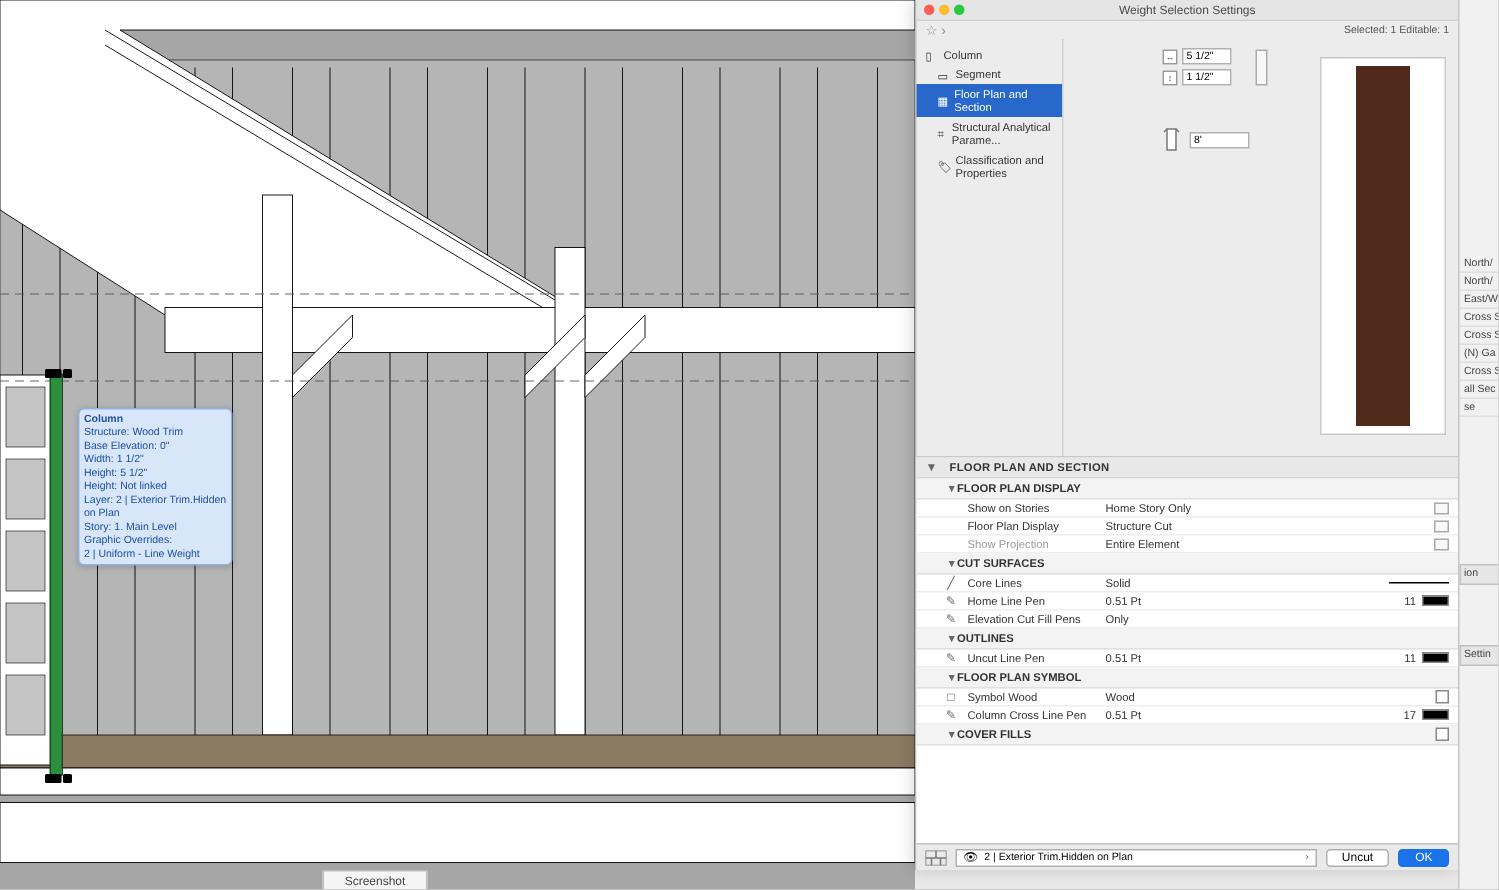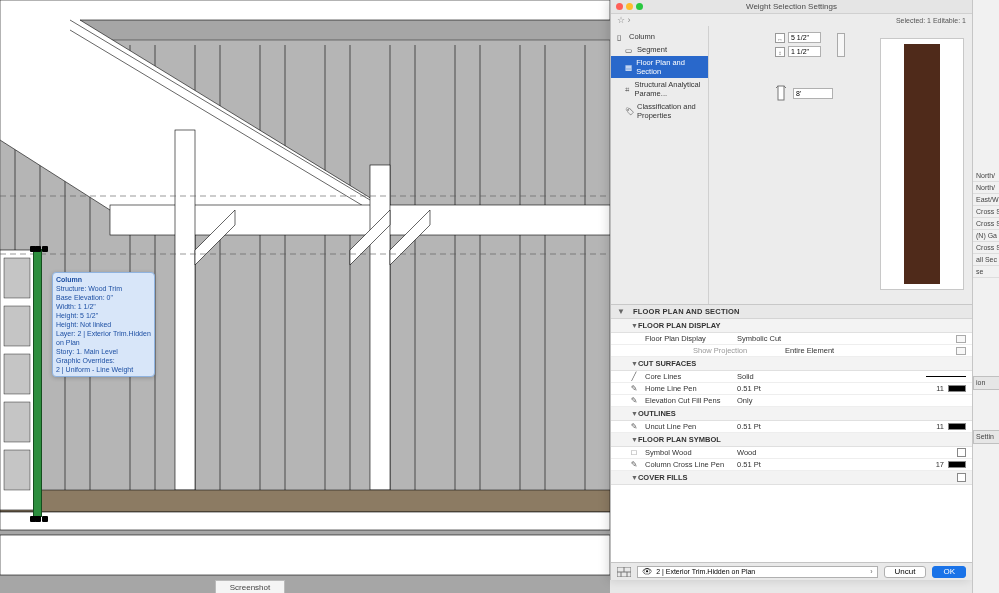--- a/index.html
+++ b/index.html
@@ -44,21 +44,21 @@
 .height-row { position:absolute; left:66px; top:58px; display:flex; align-items:center; gap:4px;}
 .col-ico3d { width:14px; height:18px; }
 .preview3d { position:absolute; right:8px; top:12px; width:84px; height:252px; background:#fff; border:1px solid #c8c8c8; display:flex; align-items:center; justify-content:center;}
 .preview3d .slab { width:36px; height:240px; background:#4f2a1a; }
 
 .props { flex:1; overflow-y:auto; background:#fff; border-top:1px solid #c8c8c8; font-size:7.5px; color:#333;}
 .sect-hdr { background:#e8e8e8; font-weight:bold; font-size:7.5px; padding:2px 6px 2px 22px; border-bottom:1px solid #d4d4d4; text-transform:uppercase; letter-spacing:.2px;}
 .sect-hdr .disc { position:absolute; margin-left:-16px; font-size:8px; color:#666;}
 .sub-hdr { background:#f3f3f3; font-weight:bold; padding:2px 6px 2px 34px; border-bottom:1px solid #e0e0e0;}
 .prop-row { display:flex; align-items:center; padding:1px 6px 1px 34px; border-bottom:1px solid #eee; height:12px;}
-.prop-row.dim .lbl { color:#9a9a9a;margin-left:48px; }
+.prop-row.dim .lbl { color:#9a9a9a; }
 .prop-row .pic { width:14px; text-align:center; font-size:8px; color:#666; margin-left:-18px; margin-right:4px;}
 .prop-row .lbl { flex:0 0 92px; }
 .prop-row .val { flex:1; }
 .prop-row .num { width:20px; text-align:right; padding-right:4px;}
 .prop-row .pen-swatch { width:18px; height:7px; border:1px solid #888; background:#000; margin-left:auto;}
 .prop-row .tail-ico { width:10px; height:8px; border:1px solid #aaa; margin-left:auto; background:#f8f8f8;}
 .prop-row .chk { width:9px; height:9px; border:1px solid #888; margin-left:auto; background:#fff;}
 .line-sample { width:40px; height:1px; background:#000; margin-left:auto;}
 
 .dlg-footer { height:18px; border-top:1px solid #c4c4c4; background:#e9e9e9; display:flex; align-items:center; padding:0 6px; gap:6px;}
@@ -229,22 +229,28 @@
         </div>
     </div>
   </div>
 
   <div class="props">
     <div class="sect-hdr"><span class="disc">▼</span><span>FLOOR PLAN AND SECTION</span></div>
     <div id="groups">
         <div class="sub-hdr"><span class="disc" style="margin-left:-14px;font-size:7px;color:#666">▼</span>FLOOR PLAN DISPLAY</div>
         <div class="prop-row">
           <span class="pic"></span>
+          <span class="lbl">Show on Stories</span>
+          <span class="val">Home Story Only</span>
+          <span class="tail-ico"></span>
+        </div>
+        <div class="prop-row">
+          <span class="pic"></span>
           <span class="lbl">Floor Plan Display</span>
-          <span class="val">Symbolic Cut</span>
+          <span class="val">Structure Cut</span>
           <span class="tail-ico"></span>
         </div>
         <div class="prop-row dim">
           <span class="pic"></span>
           <span class="lbl">Show Projection</span>
           <span class="val">Entire Element</span>
           <span class="tail-ico"></span>
         </div>
         <div class="sub-hdr"><span class="disc" style="margin-left:-14px;font-size:7px;color:#666">▼</span>CUT SURFACES</div>
         <div class="prop-row">

